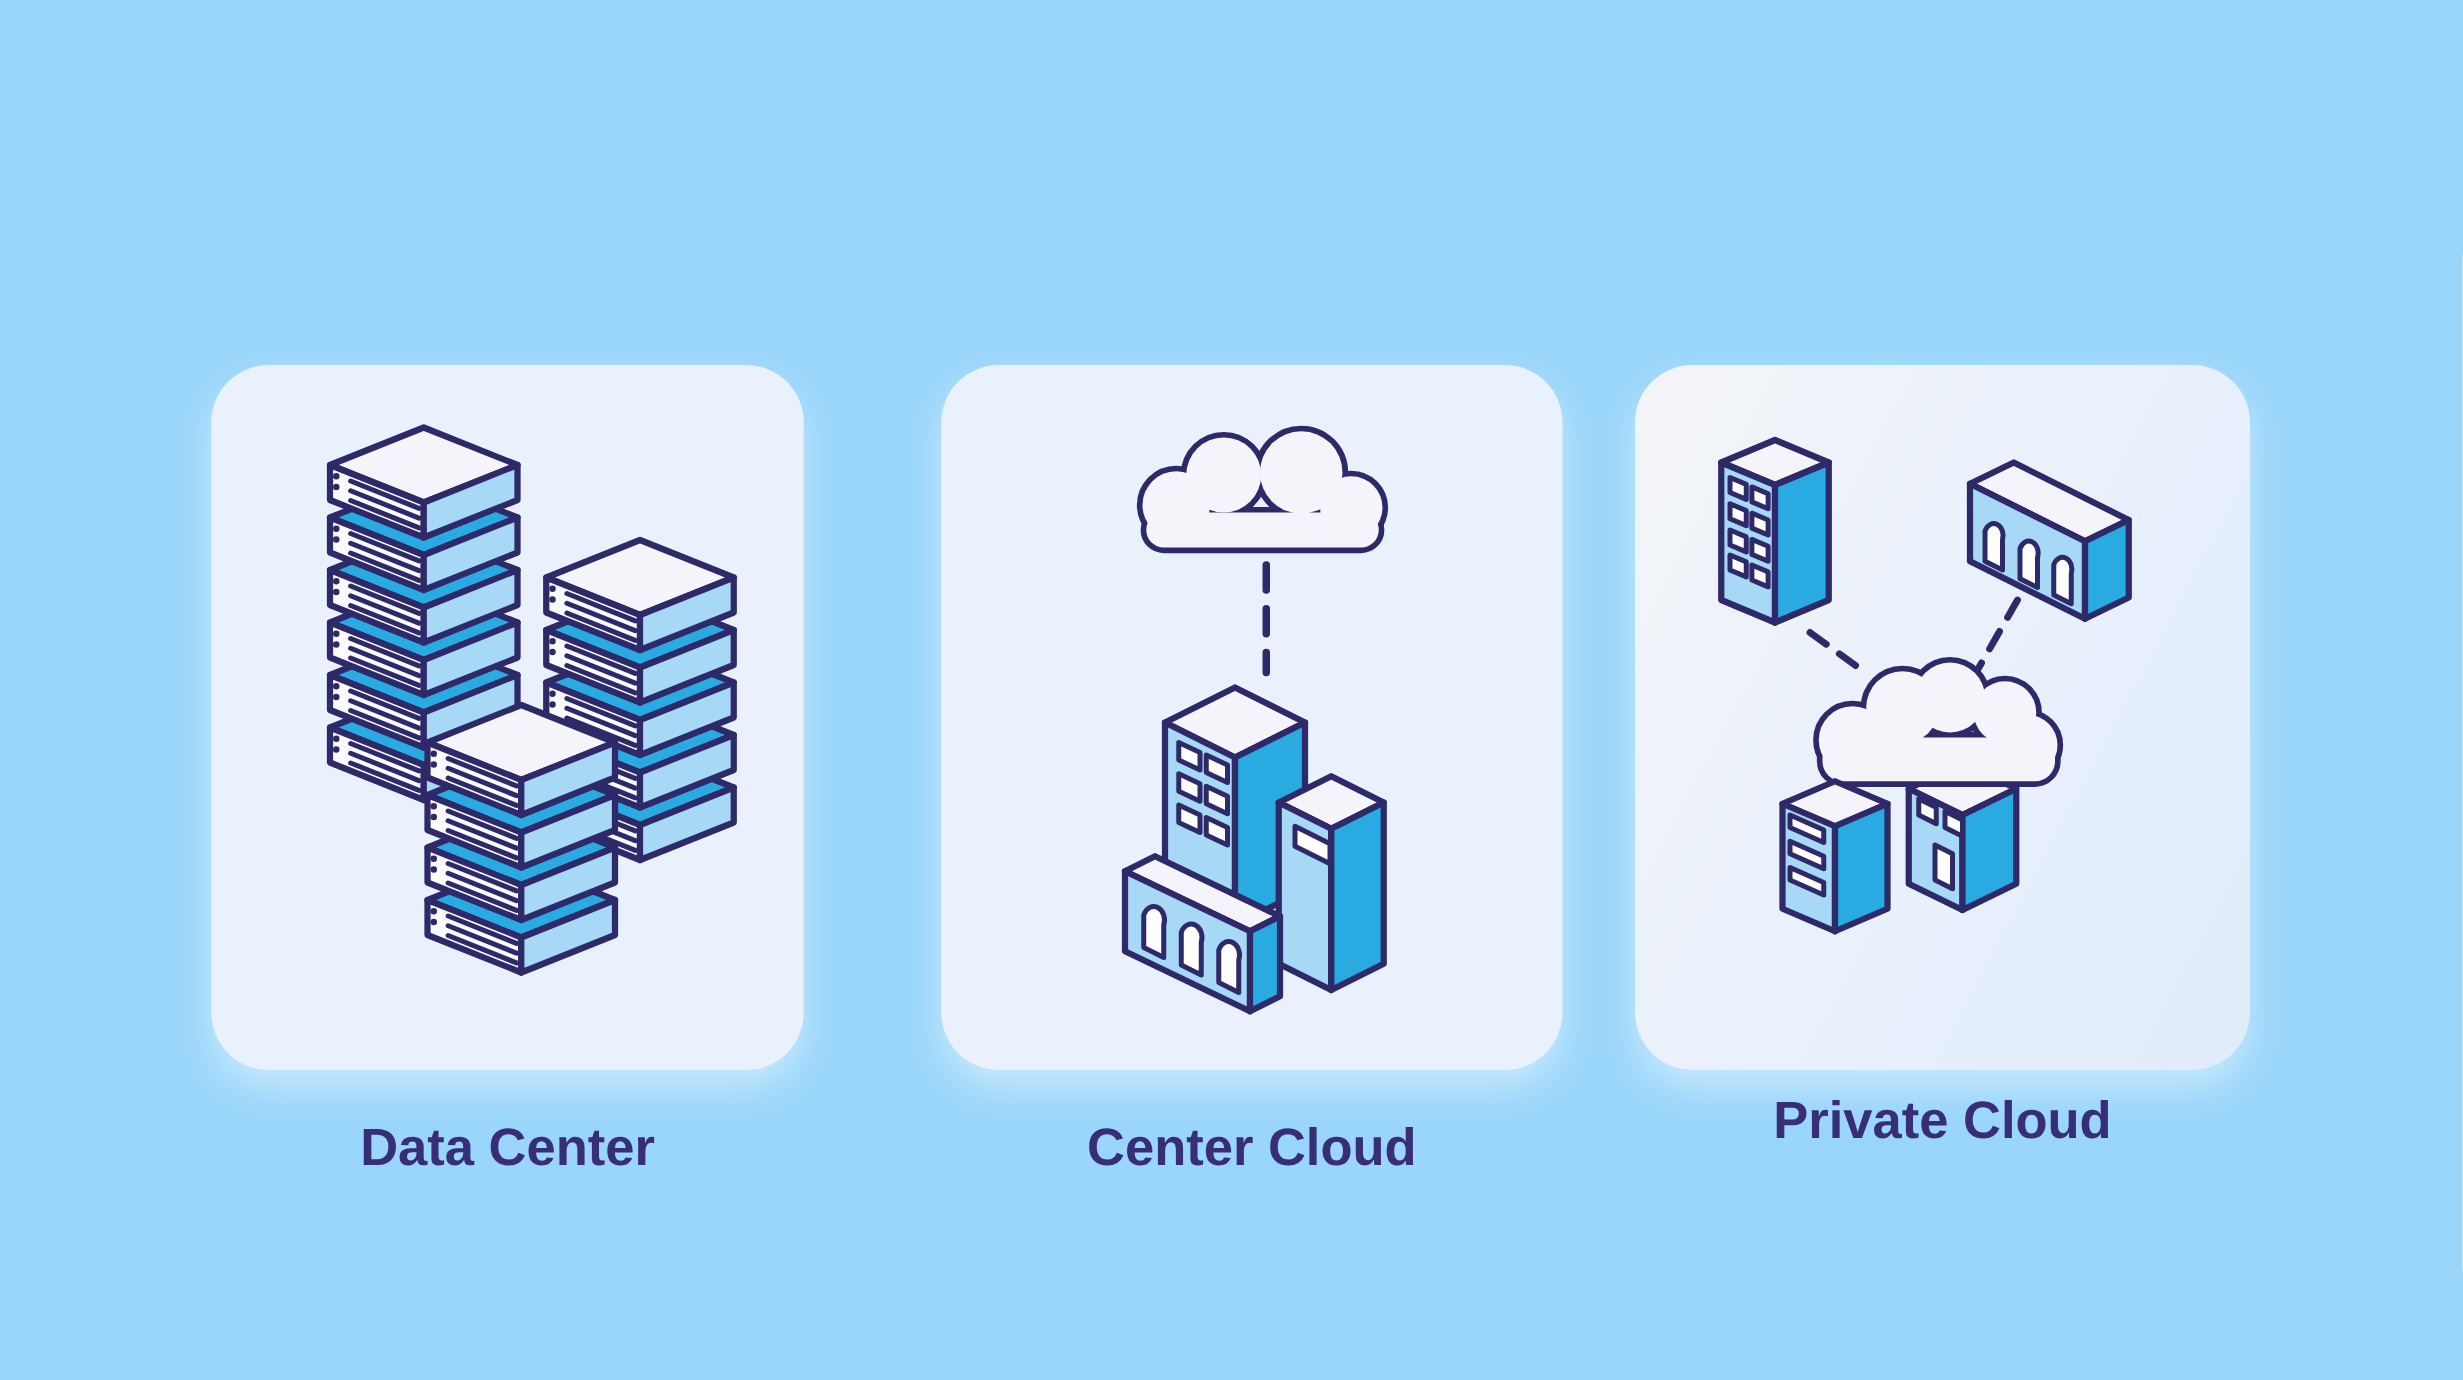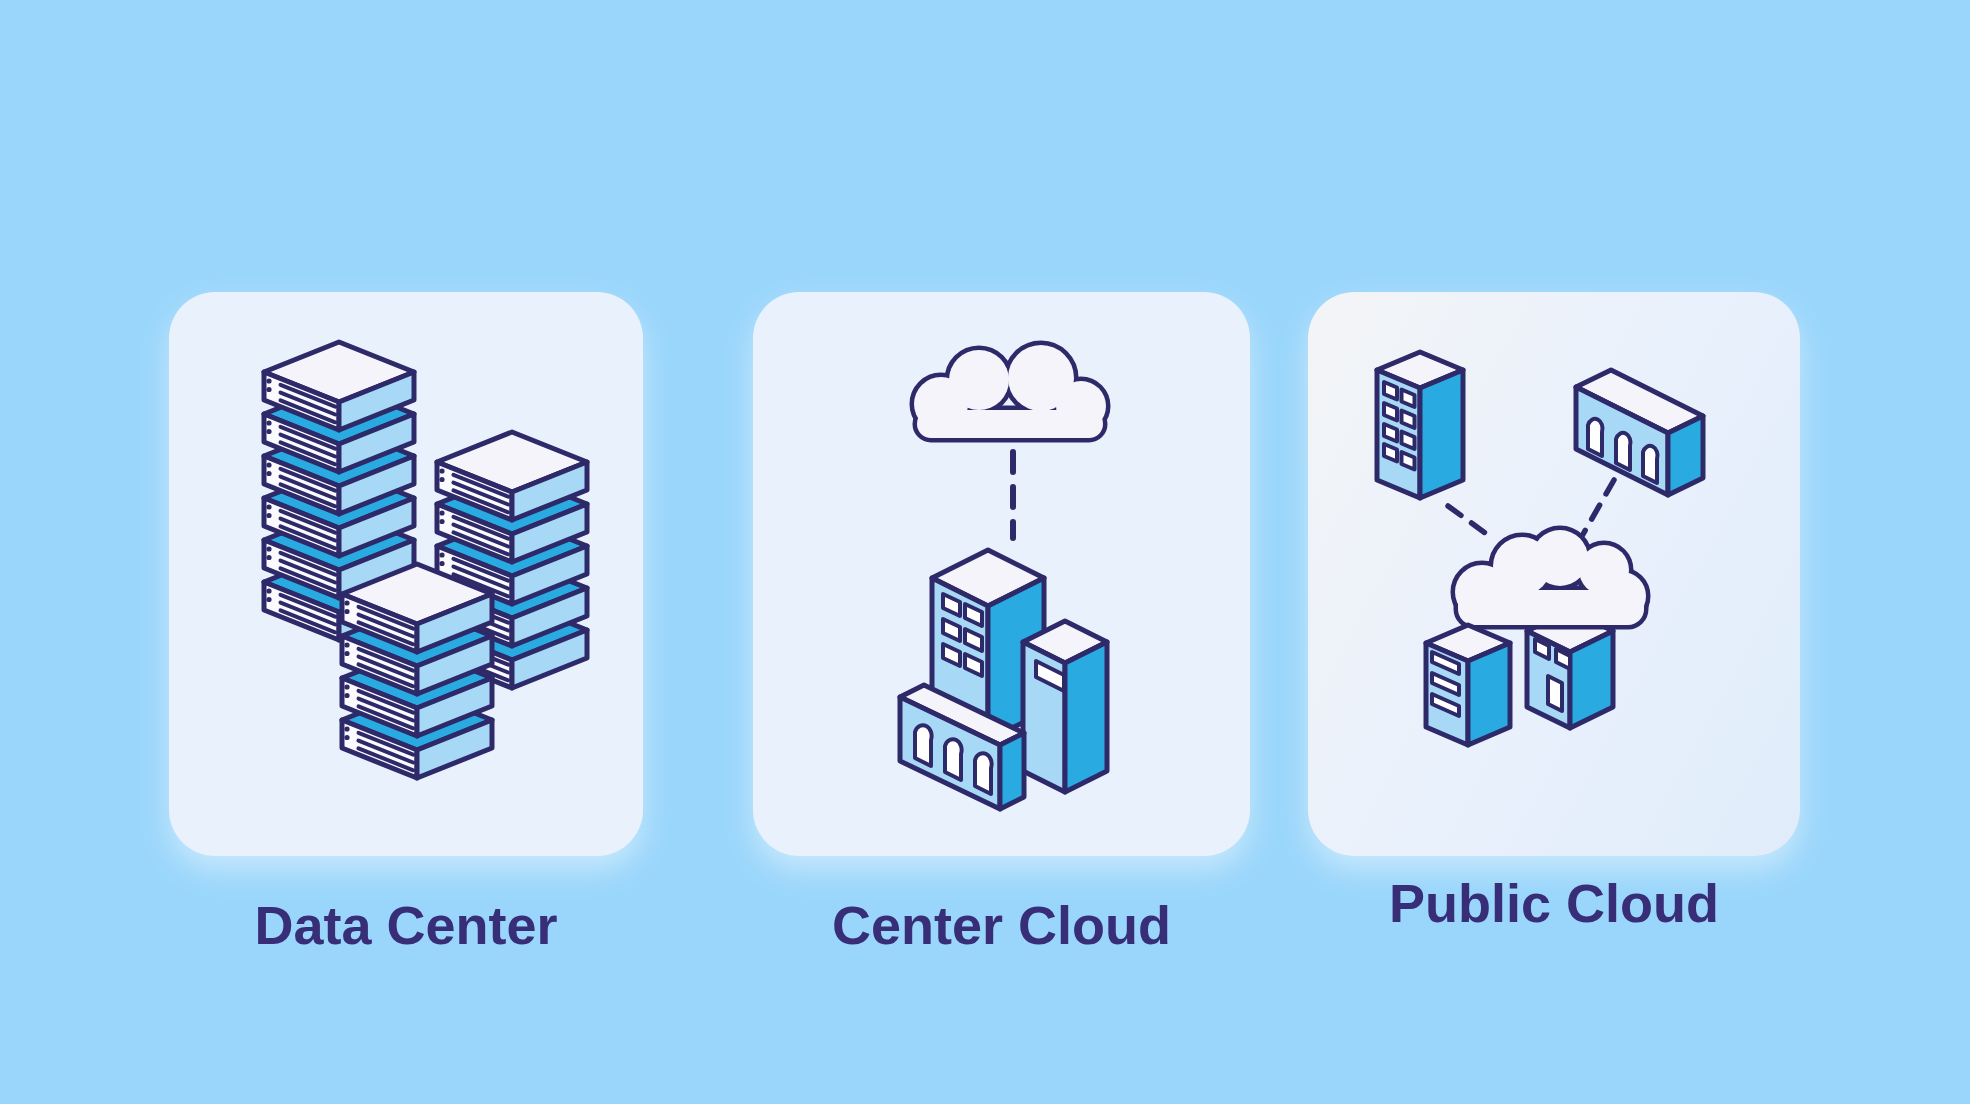--- a/index.html
+++ b/index.html
@@ -22,21 +22,21 @@
     overflow:hidden;
   }
   .card--highlight{
     background:linear-gradient(118deg,var(--card-highlight,#f3f4f6) 0%,var(--card-background,#e9f1fc) 50%,#e0ecfa 100%);
   }
   .card svg{width:100%;height:100%;display:block;}
   .card-label{
     margin:37px 0 0;
     text-align:center;
     font-weight:700;
-    font-size:54px;
+    font-size:42px;
     line-height:1.2;
     letter-spacing:0;
     color:var(--label-text,#372e77);
   }
   .group-3 .card-label{margin-top:15px;}
 
   
   .face-top{fill:var(--face-white,#f5f4fb);}
   .face-blue{fill:var(--light-blue,#a7d9f7);}
   .face-cyan{fill:var(--accent-cyan,#29abe2);}
@@ -206,16 +206,16 @@
         <g>
           <path class="face-top" d="M160,333 L202,351 L160,369 L118,351 Z"></path>
           <path class="face-blue" d="M118,351 L160,369 L160,453 L118,435 Z"></path>
           <path class="face-cyan" d="M202,351 L160,369 L160,453 L202,435 Z"></path>
           <path class="win" d="M124,360 l27,12 l0,10 l-27,-12 Z"></path>
           <path class="win" d="M124,381 l27,12 l0,10 l-27,-12 Z"></path>
           <path class="win" d="M124,402 l27,12 l0,10 l-27,-12 Z"></path>
         </g>
       </svg>
     </div>
-    <h2 class="card-label">Public Cloud</h2>
+    <h2 class="card-label">Private Cloud</h2>
   </section>
 
 </div>
 
 </body></html>

